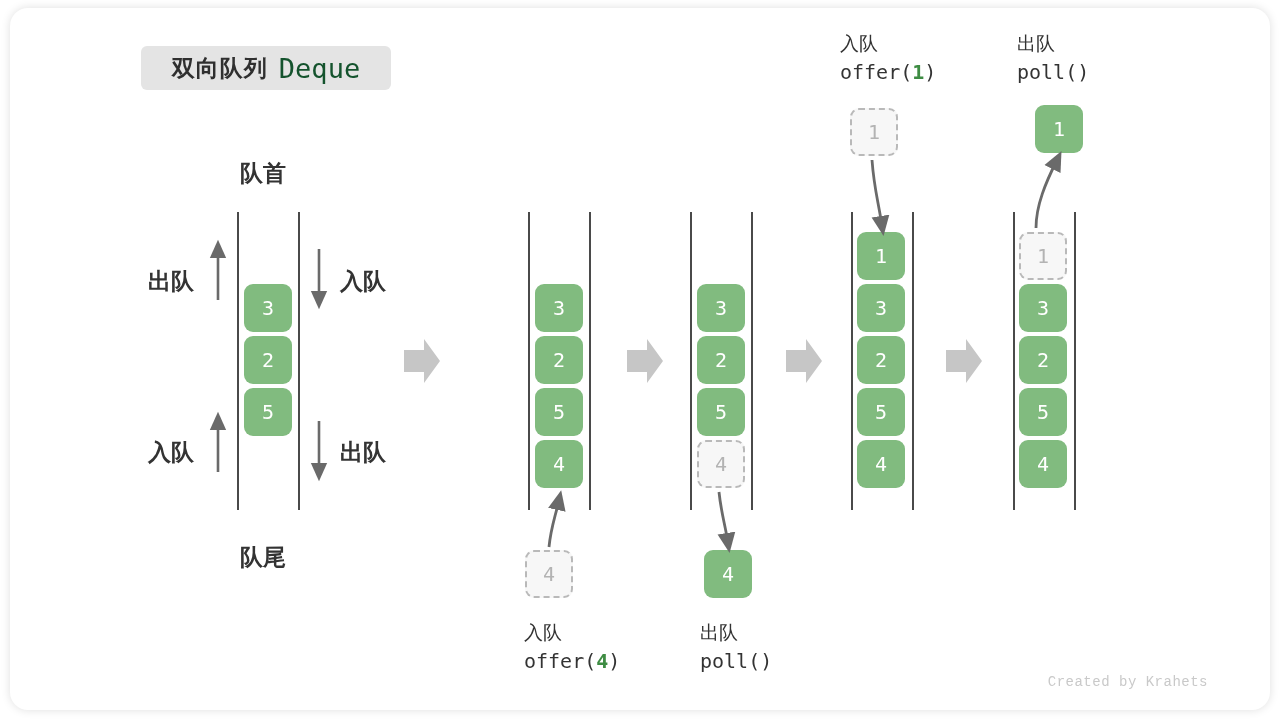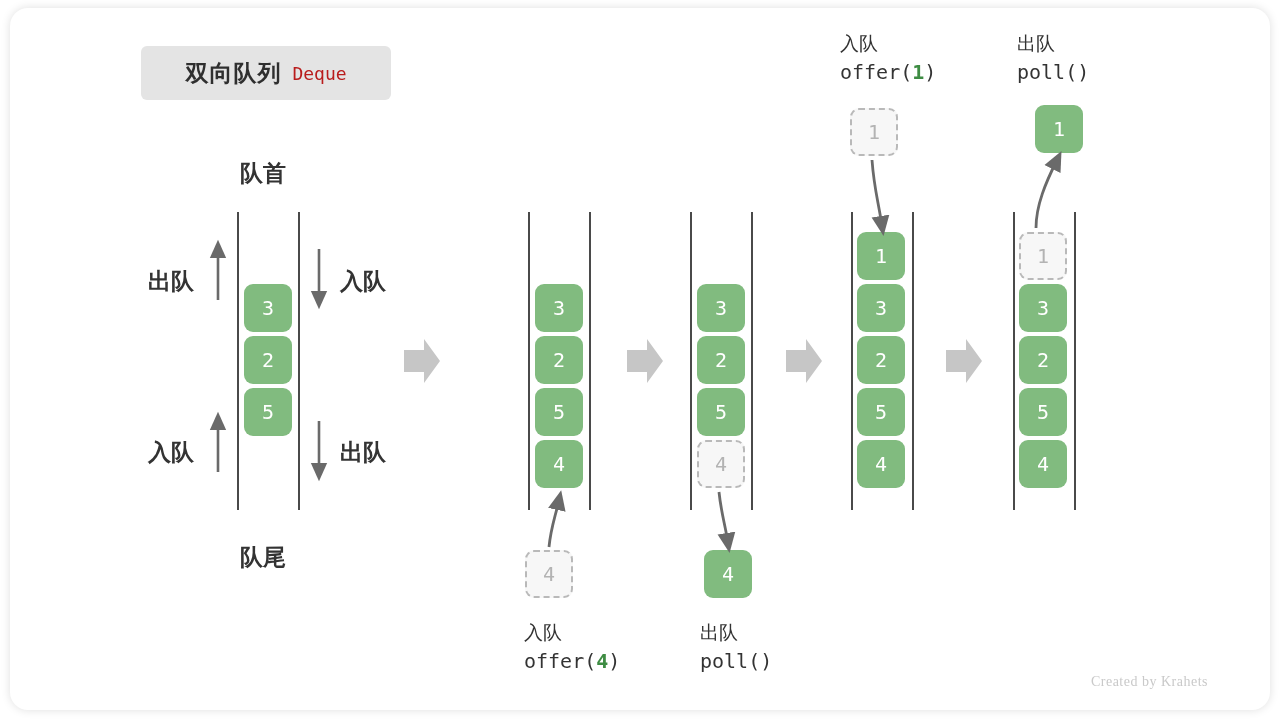--- a/index.html
+++ b/index.html
@@ -27,38 +27,38 @@
     border-radius: 18px;
     box-shadow: 0 0 10px rgba(0,0,0,0.13);
   }
 
   
   .title-badge {
     position: absolute;
     left: 141px;
     top: 46px;
     width: 250px;
-    height: 54px;
+    height: 44px;
     background: #e4e4e4;
     border-radius: 6px;
     display: flex;
     align-items: center;
     justify-content: center;
     gap: 11px;
   }
   .title-cn {
     font-size: 23px;
     font-weight: bold;
     color: #2f2f2f;
     letter-spacing: 1px;
   }
   .title-en {
     font-family: "DejaVu Sans Mono", "Liberation Mono", monospace;
-    font-size: 18px;
-    color: #b91c1c;
+    font-size: 27px;
+    color: #14532d;
   }
 
   
   .cn-label {
     position: absolute;
     font-size: 23px;
     font-weight: bold;
     color: #333333;
     white-space: nowrap;
   }
@@ -119,21 +119,21 @@
     width: 1280px;
     height: 720px;
     pointer-events: none;
   }
 
   
   .footer {
     position: absolute;
     right: 72px;
     bottom: 30px;
-    font-family: Liberation Serif, serif;
+    font-family: Liberation Mono, monospace;
     font-size: 14px;
     color: #c9c9c9;
     letter-spacing: 0.5px;
   }
 </style>
 </head>
 <body>
 
 <div id="canvas">
   <div class="card"></div>

